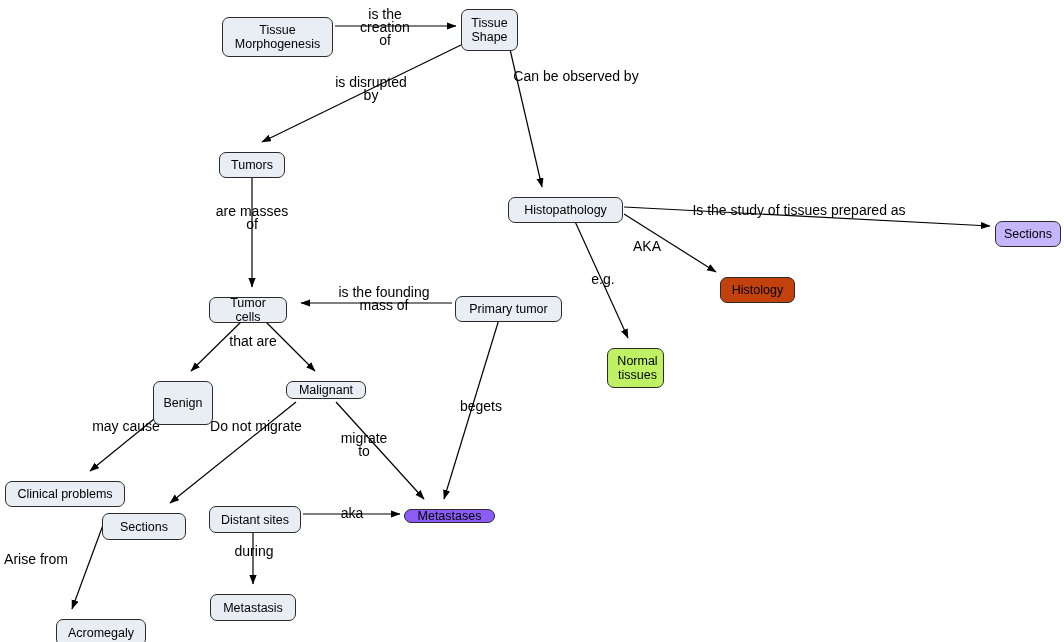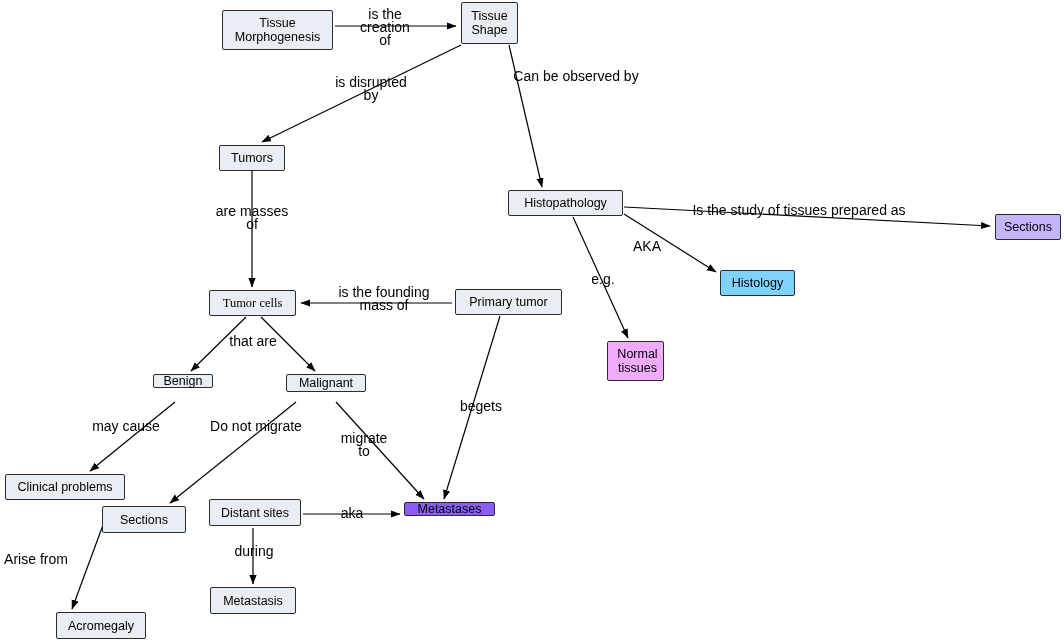--- a/index.html
+++ b/index.html
@@ -21,30 +21,31 @@
     top: 0;
     width: 1064px;
     height: 642px;
     pointer-events: none;
   }
   .node {
     position: absolute;
     box-sizing: border-box;
     background: #e8eef4;
     border: 1px solid #2b2b2b;
-    border-radius: 2px;
+    border-radius: 7px;
     color: #000000;
     font-size: 12.5px;
     line-height: 14px;
     text-align: center;
     display: flex;
     align-items: center;
     justify-content: center;
     padding: 2px 6px;
     white-space: pre-line;
+    margin-top: 7px;
   }
   .edge-label {
     position: absolute;
     color: #000000;
     font-size: 14px;
     line-height: 13px;
     text-align: center;
     white-space: pre-line;
     background: transparent;
   }
@@ -104,26 +105,26 @@
       <div class="edge-label" style="left: 229px; top: 545px; width: 50px;">during</div>
     </div>
   <div id="nodes">
       <div class="node" style="left: 222px; top: 10px; width: 111px; height: 40px; background: rgb(232, 238, 244); border-color: rgb(43, 43, 43);">Tissue
 Morphogenesis</div>
       <div class="node" style="left: 461px; top: 2px; width: 57px; height: 42px; background: rgb(232, 238, 244); border-color: rgb(43, 43, 43);">Tissue
 Shape</div>
       <div class="node" style="left: 219px; top: 145px; width: 66px; height: 26px; background: rgb(232, 238, 244); border-color: rgb(43, 43, 43);">Tumors</div>
       <div class="node" style="left: 508px; top: 190px; width: 115px; height: 26px; background: rgb(232, 238, 244); border-color: rgb(43, 43, 43);">Histopathology</div>
       <div class="node" style="left: 995px; top: 214px; width: 66px; height: 26px; background: #c4b5fd; border-color: rgb(43, 43, 43);">Sections</div>
-      <div class="node" style="left: 720px; top: 270px; width: 75px; height: 26px; background: #7dd3fc; border-color: rgb(43, 43, 43);">Histology</div>
-      <div class="node" style="left: 607px; top: 341px; width: 57px; height: 40px; background: #f0abfc; border-color: rgb(43, 43, 43); padding-left: 10px;">Normal
+      <div class="node" style="left: 720px; top: 270px; width: 75px; height: 26px; background: #c2410c; border-color: rgb(43, 43, 43);">Histology</div>
+      <div class="node" style="left: 607px; top: 341px; width: 57px; height: 40px; background: #bef264; border-color: rgb(43, 43, 43); padding-left: 10px;">Normal
 tissues</div>
-      <div class="node" style="left: 209px; top: 290px; width: 87px; height: 26px; background: rgb(232, 238, 244); border-color: rgb(43, 43, 43); font-family: Liberation Serif, serif;">Tumor cells</div>
+      <div class="node" style="left: 209px; top: 290px; width: 78px; height: 26px; background: rgb(232, 238, 244); border-color: rgb(43, 43, 43);">Tumor cells</div>
       <div class="node" style="left: 455px; top: 289px; width: 107px; height: 26px; background: rgb(232, 238, 244); border-color: rgb(43, 43, 43);">Primary tumor</div>
-      <div class="node" style="left: 153px; top: 374px; width: 60px; height: 14px; background: rgb(232, 238, 244); border-color: rgb(43, 43, 43);">Benign</div>
+      <div class="node" style="left: 153px; top: 374px; width: 60px; height: 44px; background: rgb(232, 238, 244); border-color: rgb(43, 43, 43);">Benign</div>
       <div class="node" style="left: 286px; top: 374px; width: 80px; height: 18px; background: rgb(232, 238, 244); border-color: rgb(43, 43, 43);">Malignant</div>
       <div class="node" style="left: 5px; top: 474px; width: 120px; height: 26px; background: rgb(232, 238, 244); border-color: rgb(43, 43, 43);">Clinical problems</div>
       <div class="node" style="left: 102px; top: 506px; width: 84px; height: 27px; background: rgb(232, 238, 244); border-color: rgb(43, 43, 43);">Sections</div>
       <div class="node" style="left: 209px; top: 499px; width: 92px; height: 27px; background: rgb(232, 238, 244); border-color: rgb(43, 43, 43);">Distant sites</div>
       <div class="node" style="left: 404px; top: 502px; width: 91px; height: 14px; background: #8b5cf6; border-color: rgb(43, 43, 43);">Metastases</div>
       <div class="node" style="left: 210px; top: 587px; width: 86px; height: 27px; background: rgb(232, 238, 244); border-color: rgb(43, 43, 43);">Metastasis</div>
       <div class="node" style="left: 56px; top: 612px; width: 90px; height: 27px; background: rgb(232, 238, 244); border-color: rgb(43, 43, 43);">Acromegaly</div>
     </div>
 </div>
 

